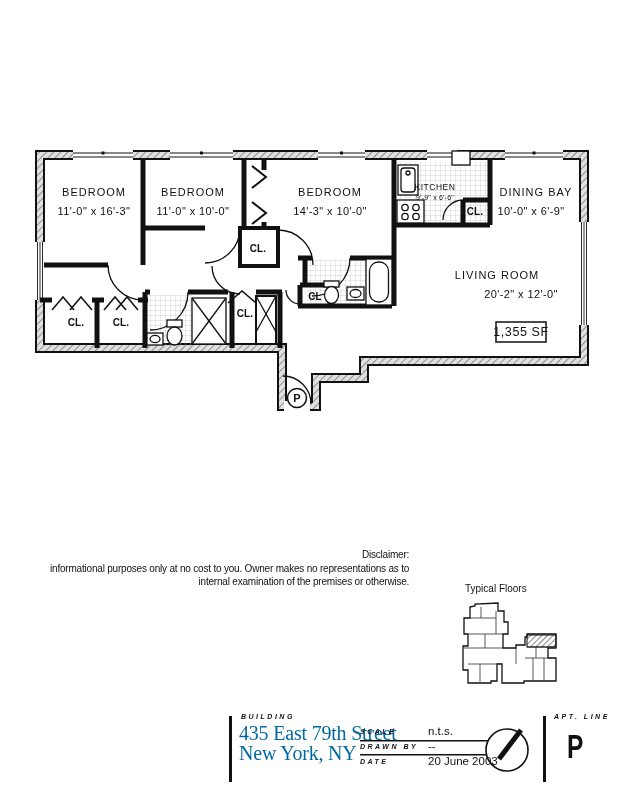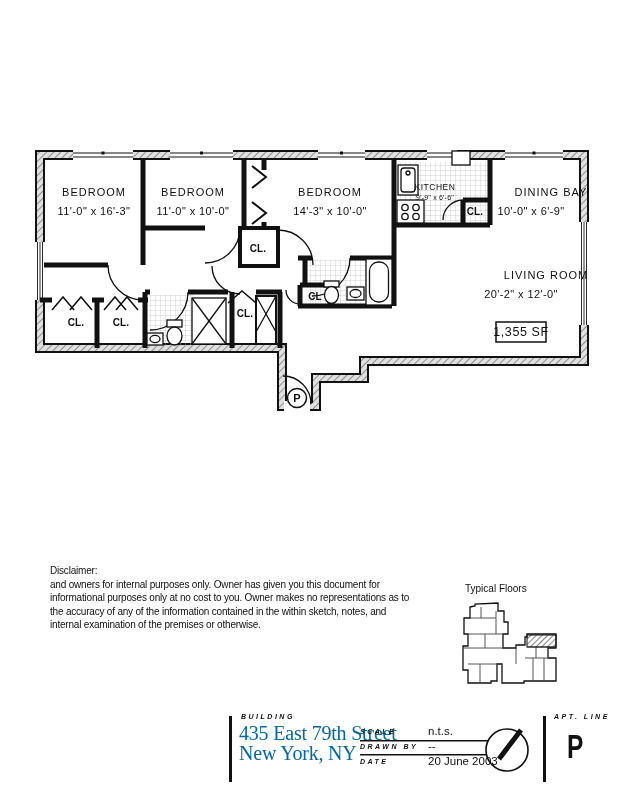--- a/index.html
+++ b/index.html
@@ -8,22 +8,22 @@
   #plan-svg{position:absolute;left:0;top:0;}
   .lbl{position:absolute;transform:translate(-50%,-50%);white-space:nowrap;color:#111;
        font-family:"Liberation Sans",sans-serif;}
   .room-name{font-size:11px;letter-spacing:1px;}
   .room-dims{font-size:11px;letter-spacing:0.4px;}
   .k-name{font-size:8.5px;letter-spacing:0.5px;}
   .k-dims{font-size:7px;letter-spacing:0.2px;}
   .cl{font-size:10px;letter-spacing:0.2px;font-weight:bold;}
   .pmark{font-size:11px;font-weight:bold;}
   .sf{font-size:12.5px;letter-spacing:0.6px;}
-  #disclaimer{position:absolute;left:50px;top:564px;font-size:10px;letter-spacing:-0.2px;
-              line-height:13.6px;color:#111;}
+  #disclaimer{position:absolute;left:50px;top:548px;font-size:10px;letter-spacing:-0.2px;
+              line-height:13.6px;color:#111;text-align:right;}
   #disclaimer .dh{margin-bottom:0px;}
   #typical-floors-label{position:absolute;left:465px;top:583px;font-size:10px;color:#111;}
   .tb-small{position:absolute;font-size:7px;font-style:italic;font-weight:bold;
             letter-spacing:2.5px;color:#111;}
   .tb-val{position:absolute;font-size:11.5px;color:#111;}
   #addr1,#addr2{position:absolute;left:239px;font-size:20px;letter-spacing:-0.2px;color:#0369a1;font-family:Liberation Serif, serif;}
   #apt-p{position:absolute;left:567px;top:727px;font-size:34px;font-weight:bold;
          transform:scaleX(0.72);transform-origin:left top;color:#111;}
 </style>
 </head>
@@ -252,40 +252,38 @@
 </svg>
 
 <div class="lbl room-name" style="left:94px;top:192px">BEDROOM</div>
 <div class="lbl room-dims" style="left:94px;top:211px">11'-0" x 16'-3"</div>
 <div class="lbl room-name" style="left:193px;top:192px">BEDROOM</div>
 <div class="lbl room-dims" style="left:193px;top:211px">11'-0" x 10'-0"</div>
 <div class="lbl room-name" style="left:330px;top:192px">BEDROOM</div>
 <div class="lbl room-dims" style="left:330px;top:211px">14'-3" x 10'-0"</div>
 <div class="lbl k-name" style="left:435px;top:187px">KITCHEN</div>
 <div class="lbl k-dims" style="left:435px;top:197px">9'-9" x 6'-6"</div>
-<div class="lbl room-name" style="left:551px;top:192px">DINING BAY</div>
+<div class="lbl room-name" style="left:536px;top:192px">DINING BAY</div>
 <div class="lbl room-dims" style="left:531px;top:211px">10'-0" x 6'-9"</div>
-<div class="lbl room-name" style="left:546px;top:275px">LIVING ROOM</div>
+<div class="lbl room-name" style="left:497px;top:275px">LIVING ROOM</div>
 <div class="lbl room-dims" style="left:521px;top:294px">20'-2" x 12'-0"</div>
 <div class="lbl sf" style="left:521px;top:332px">1,355 SF</div>
 
 <div class="lbl cl" style="left:76px;top:322px">CL.</div>
 <div class="lbl cl" style="left:121px;top:322px">CL.</div>
 <div class="lbl cl" style="left:245px;top:313px">CL.</div>
 <div class="lbl cl" style="left:258px;top:248px">CL.</div>
 <div class="lbl cl" style="left:315px;top:296px">CL</div>
 <div class="lbl cl" style="left:475px;top:211px">CL.</div>
 
 <div class="lbl pmark" style="left:297px;top:398px">P</div>
 
 <div id="disclaimer">
   <div class="dh">Disclaimer:</div>
-  <div>and owners for internal purposes only.  Owner has given you this document for</div>
   <div>informational purposes only at no cost to you.  Owner makes no representations as to</div>
-  <div>the accuracy of any of the information contained in the within sketch, notes, and</div>
   <div>internal examination of the premises or otherwise.</div>
 </div>
 
 <div id="typical-floors-label">Typical Floors</div>
 
 <div class="tb-small" style="left:241px;top:713px">BUILDING</div>
 <div id="addr1" style="top:722px">435 East 79th Street</div>
 <div id="addr2" style="top:742px">New York, NY</div>
 
 <div class="tb-small" style="left:360px;top:728px">SCALE</div>

